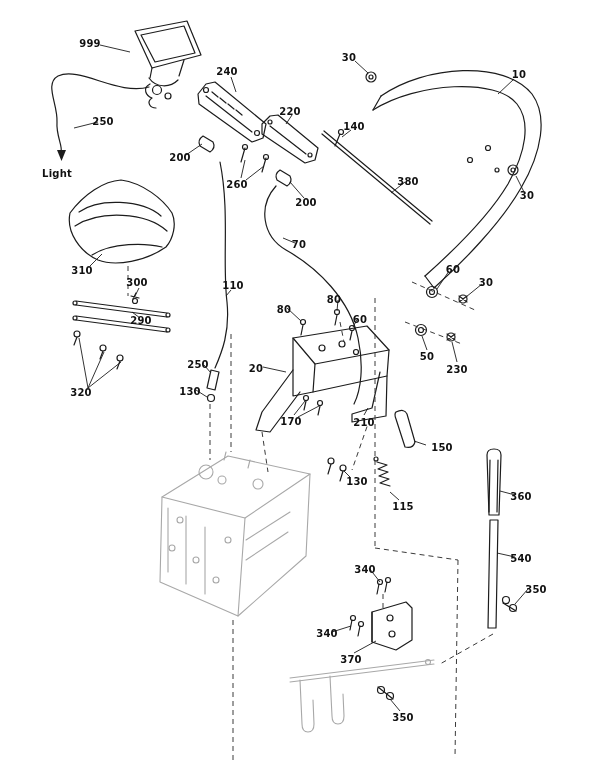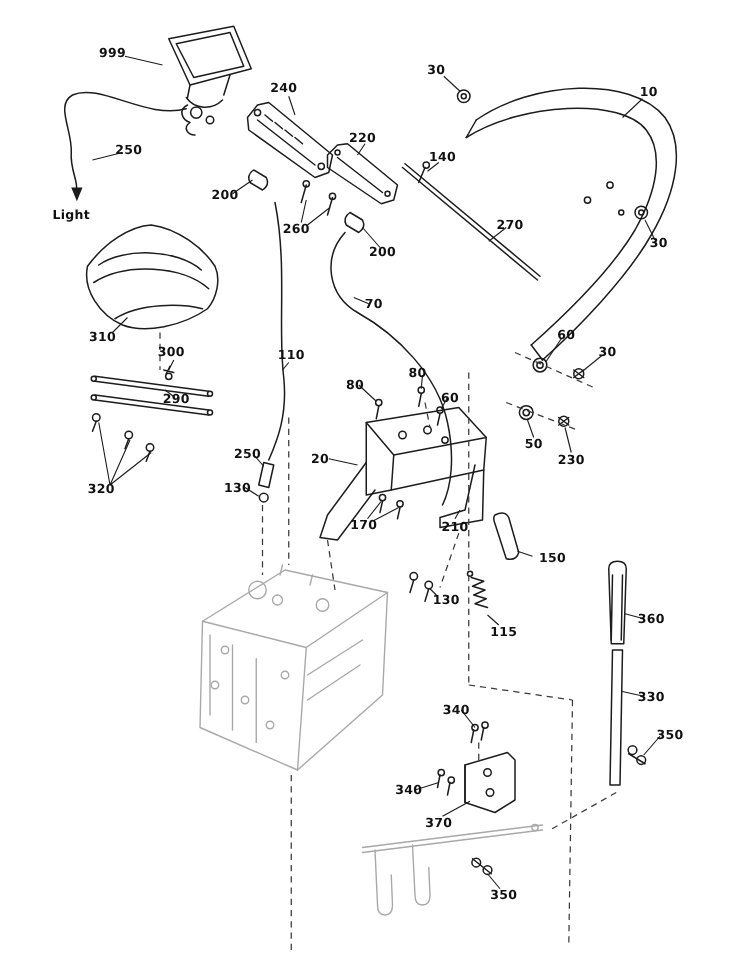--- a/index.html
+++ b/index.html
@@ -326,21 +326,21 @@
   <div class="lbl" style="left:103px;top:121px">250</div>
   <div class="lbl" style="left:57px;top:173px">Light</div>
   <div class="lbl" style="left:227px;top:71px">240</div>
   <div class="lbl" style="left:349px;top:57px">30</div>
   <div class="lbl" style="left:519px;top:74px">10</div>
   <div class="lbl" style="left:290px;top:111px">220</div>
   <div class="lbl" style="left:354px;top:126px">140</div>
   <div class="lbl" style="left:180px;top:157px">200</div>
   <div class="lbl" style="left:237px;top:184px">260</div>
   <div class="lbl" style="left:306px;top:202px">200</div>
-  <div class="lbl" style="left:408px;top:181px">270</div>
+  <div class="lbl" style="left:408px;top:181px">380</div>
   <div class="lbl" style="left:527px;top:195px">30</div>
   <div class="lbl" style="left:82px;top:270px">310</div>
   <div class="lbl" style="left:299px;top:244px">70</div>
   <div class="lbl" style="left:137px;top:282px">300</div>
   <div class="lbl" style="left:233px;top:285px">110</div>
   <div class="lbl" style="left:141px;top:320px">290</div>
   <div class="lbl" style="left:453px;top:269px">60</div>
   <div class="lbl" style="left:486px;top:282px">30</div>
   <div class="lbl" style="left:81px;top:392px">320</div>
   <div class="lbl" style="left:198px;top:364px">250</div>
@@ -350,20 +350,20 @@
   <div class="lbl" style="left:427px;top:356px">50</div>
   <div class="lbl" style="left:457px;top:369px">230</div>
   <div class="lbl" style="left:190px;top:391px">130</div>
   <div class="lbl" style="left:256px;top:368px">20</div>
   <div class="lbl" style="left:291px;top:421px">170</div>
   <div class="lbl" style="left:364px;top:422px">210</div>
   <div class="lbl" style="left:442px;top:447px">150</div>
   <div class="lbl" style="left:357px;top:481px">130</div>
   <div class="lbl" style="left:403px;top:506px">115</div>
   <div class="lbl" style="left:521px;top:496px">360</div>
-  <div class="lbl" style="left:521px;top:558px">330</div>
+  <div class="lbl" style="left:521px;top:558px">540</div>
   <div class="lbl" style="left:365px;top:569px">340</div>
   <div class="lbl" style="left:327px;top:633px">340</div>
   <div class="lbl" style="left:351px;top:659px">370</div>
   <div class="lbl" style="left:536px;top:589px">350</div>
   <div class="lbl" style="left:403px;top:717px">350</div>
 
 </div>
 
 </body></html>

